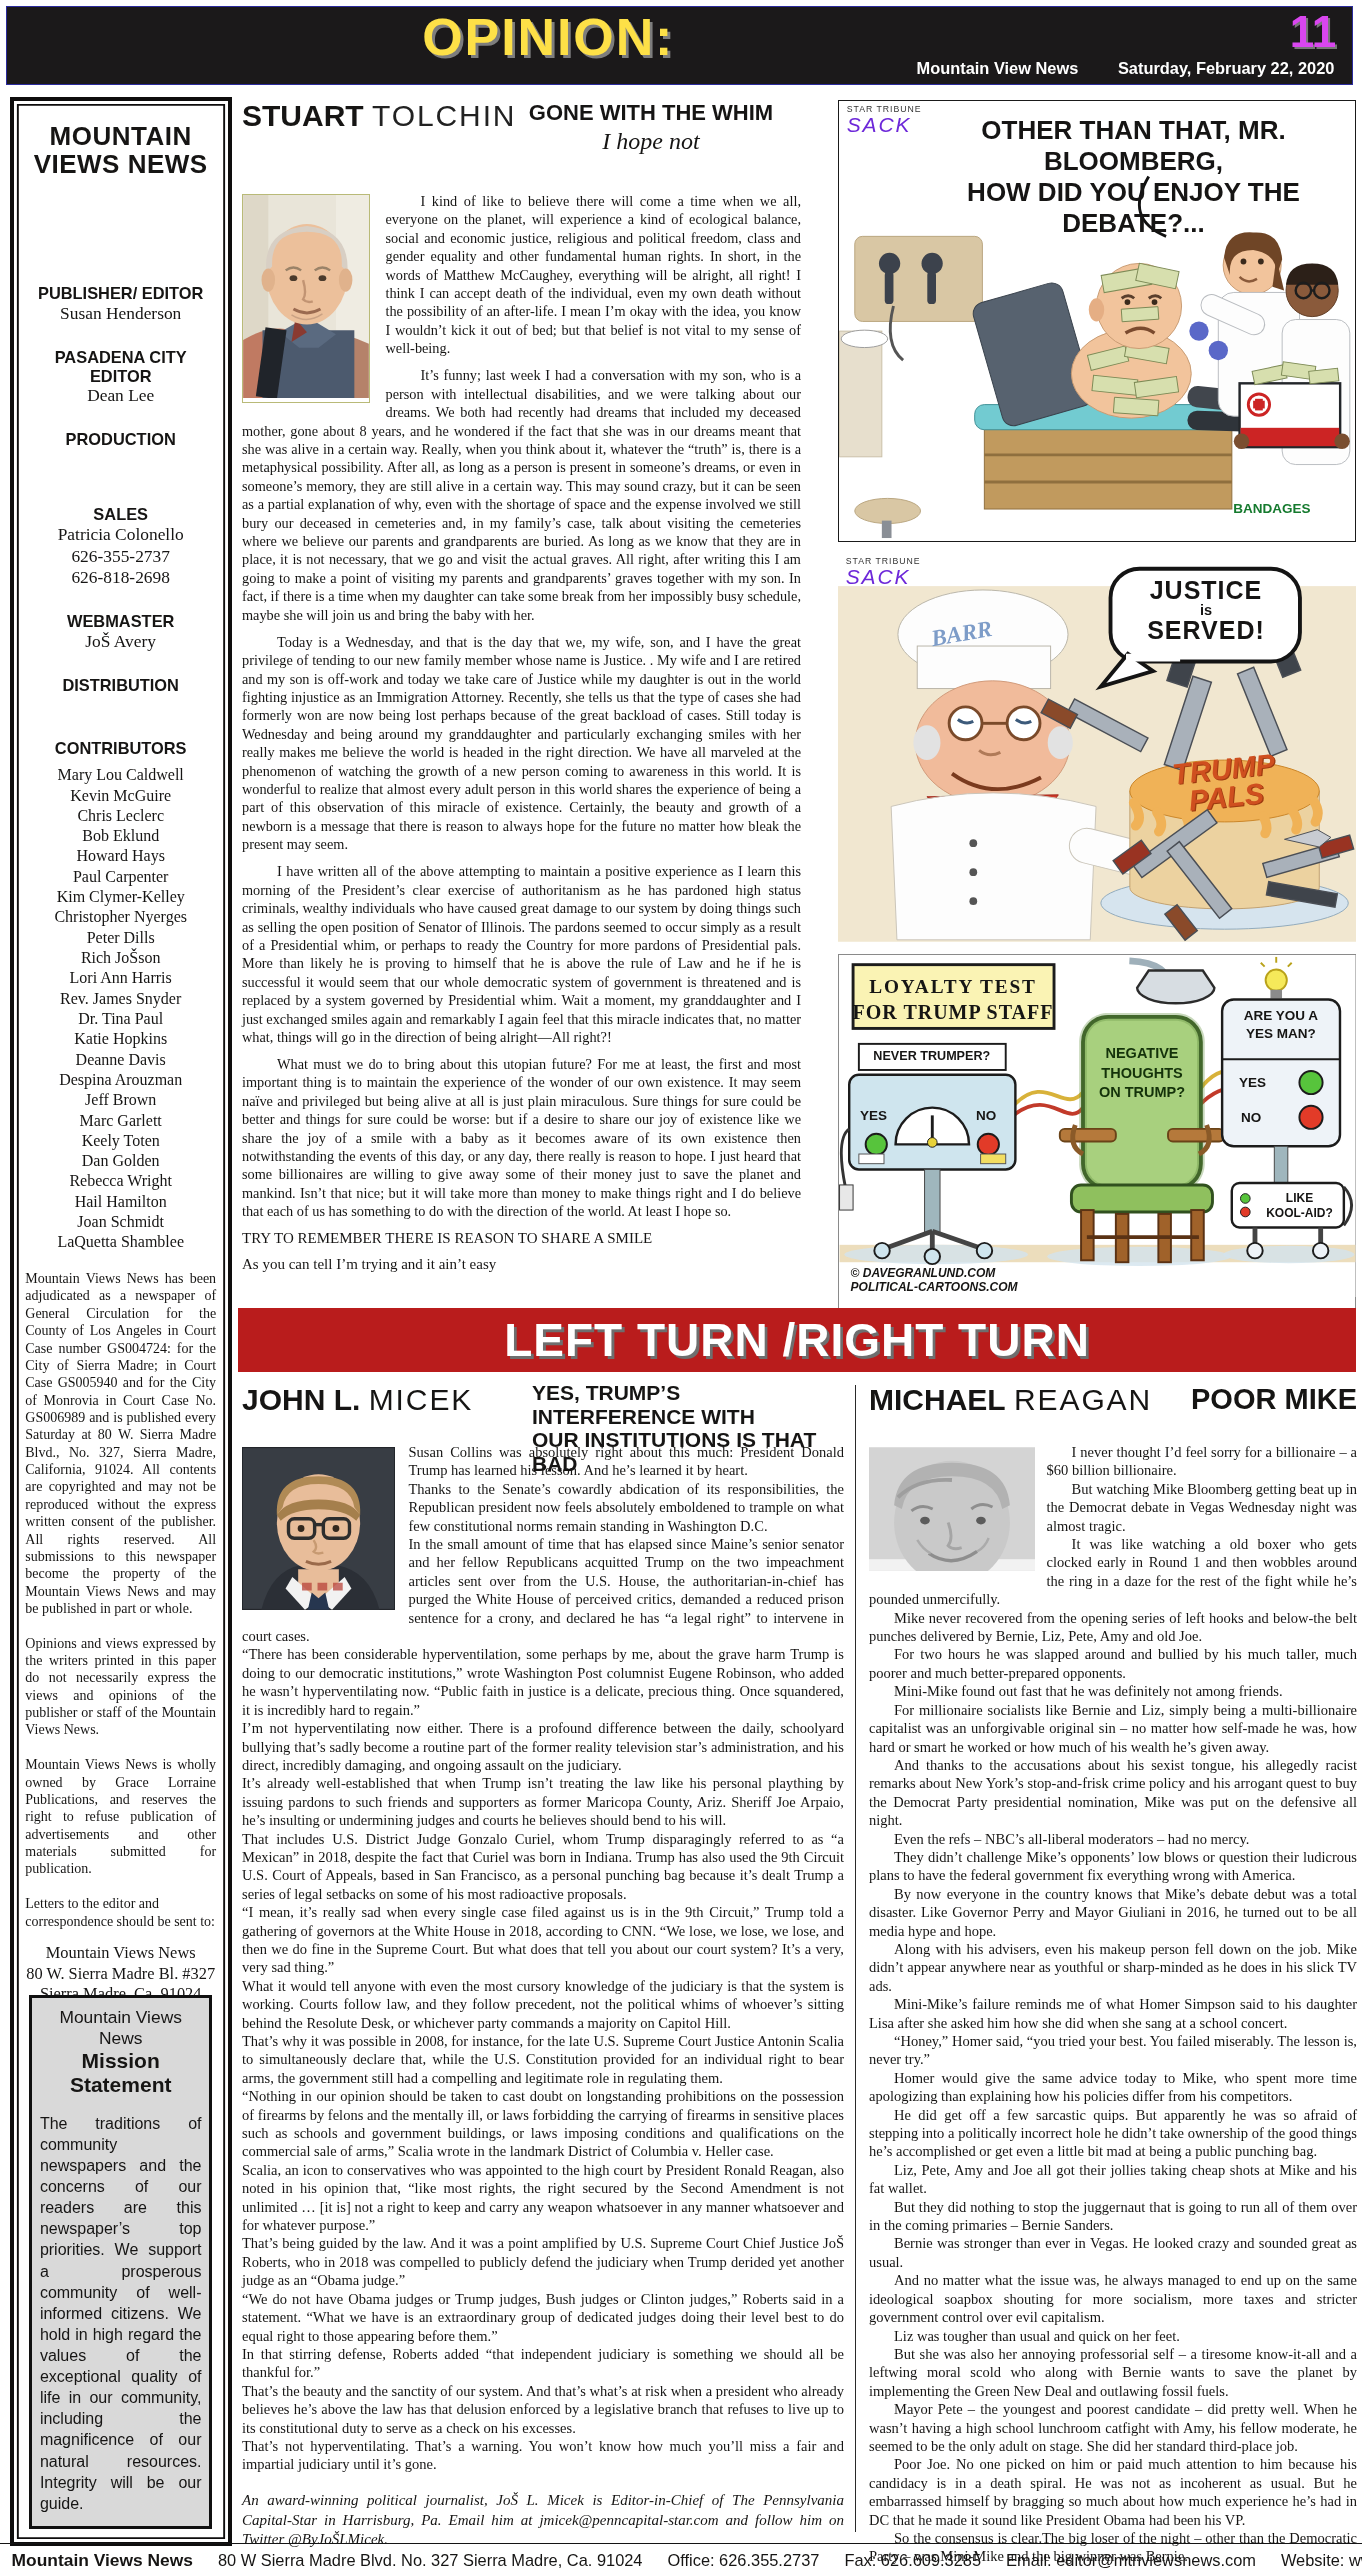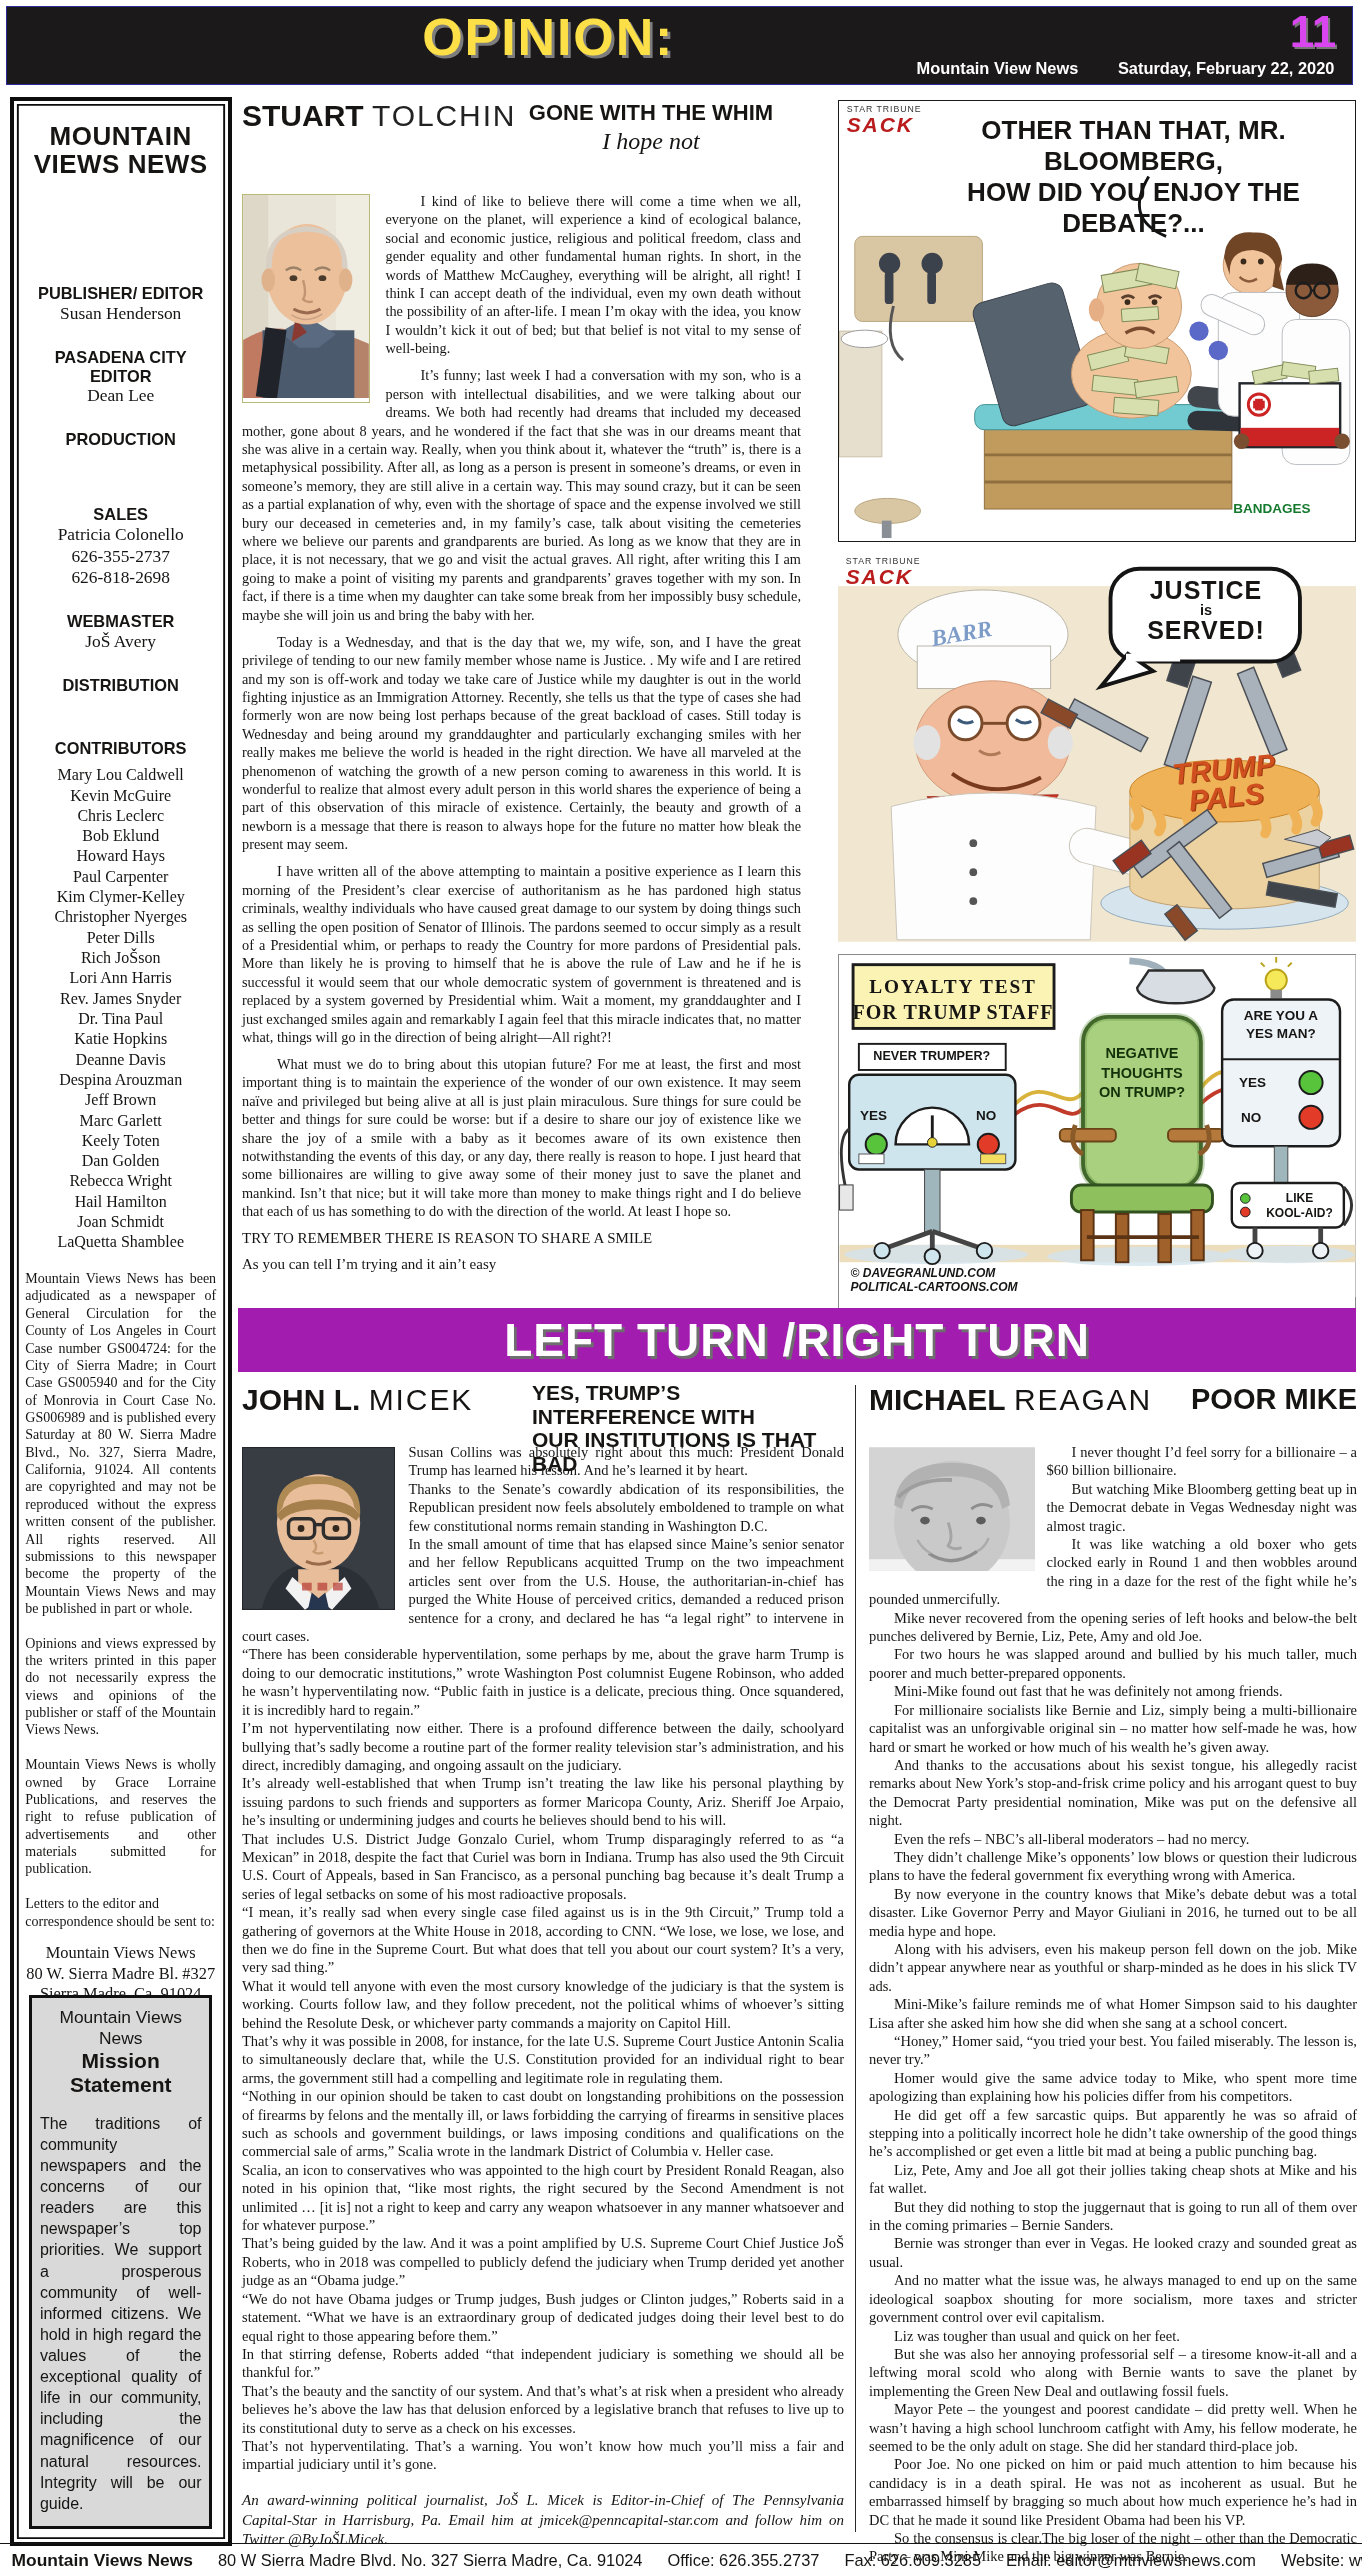--- a/index.html
+++ b/index.html
@@ -52,27 +52,27 @@
   .t-tag1{font-size:15px;margin-top:1.9px;}
   .t-tag2{font-size:15px;margin-top:7.7px;}
 
   
   .cartoon{position:absolute;left:838px;width:518px;background:#fff;box-sizing:border-box;}
   #cartoon1{top:100px;height:442px;border:1.9px solid #1a1a1a;}
   #cartoon2{top:553px;height:389px;}
   #cartoon3{top:954px;height:412px;border:1px solid #8a8a8a;}
   .sig{position:absolute;left:7.7px;top:3.9px;font-family:"Liberation Sans",sans-serif;line-height:1;z-index:5;}
   .sig .paper{font-size:8.7px;letter-spacing:1px;color:#333;display:block;}
-  .sig .artist{font-size:21px;font-weight:bold;font-style:italic;letter-spacing:1.9px;color:#b91c1c;}
+  .sig .artist{font-size:21px;font-weight:normal;font-style:italic;letter-spacing:1.9px;color:#6d28d9;}
   .c1-caption{position:absolute;left:106px;top:13.5px;width:377px;text-align:center;
     font-family:"Liberation Sans",sans-serif;font-weight:bold;font-size:26px;line-height:1.2;z-index:4;}
   .bubble-txt,.cake-txt{font-family:"Liberation Sans",sans-serif;font-weight:bold;}
 
   
-  .ltrt{position:absolute;left:238px;top:1308px;width:1118px;height:64px;background:#a21caf;
+  .ltrt{position:absolute;left:238px;top:1308px;width:1118px;height:64px;background:#b91c1c;
     display:flex;align-items:center;justify-content:center;}
   .ltrt div{font-family:"Liberation Sans",sans-serif;font-weight:bold;font-size:46px;color:#fff;
     letter-spacing:1px;text-shadow:2.9px 2.9px 0 #6e6e6e;}
 
   
   .micek{position:absolute;left:242px;top:1381px;width:602px;}
   .reagan{position:absolute;left:869px;top:1381px;width:488px;}
   .col-head{position:relative;height:62px;}
   .col-name{position:absolute;left:0;top:1.9px;font-family:"Liberation Sans",sans-serif;font-size:30px;white-space:nowrap;}
   .col-name b{font-weight:bold;}

